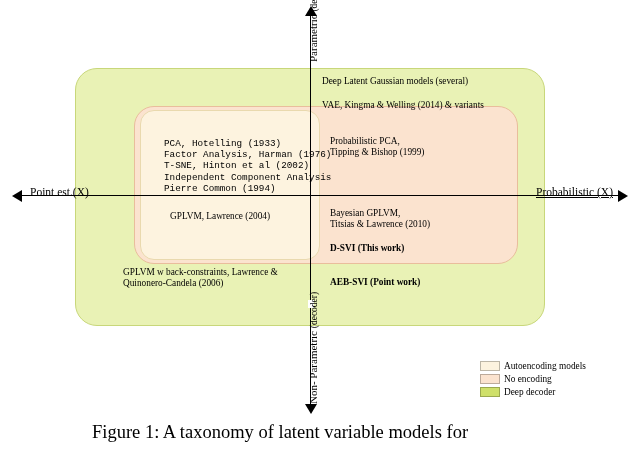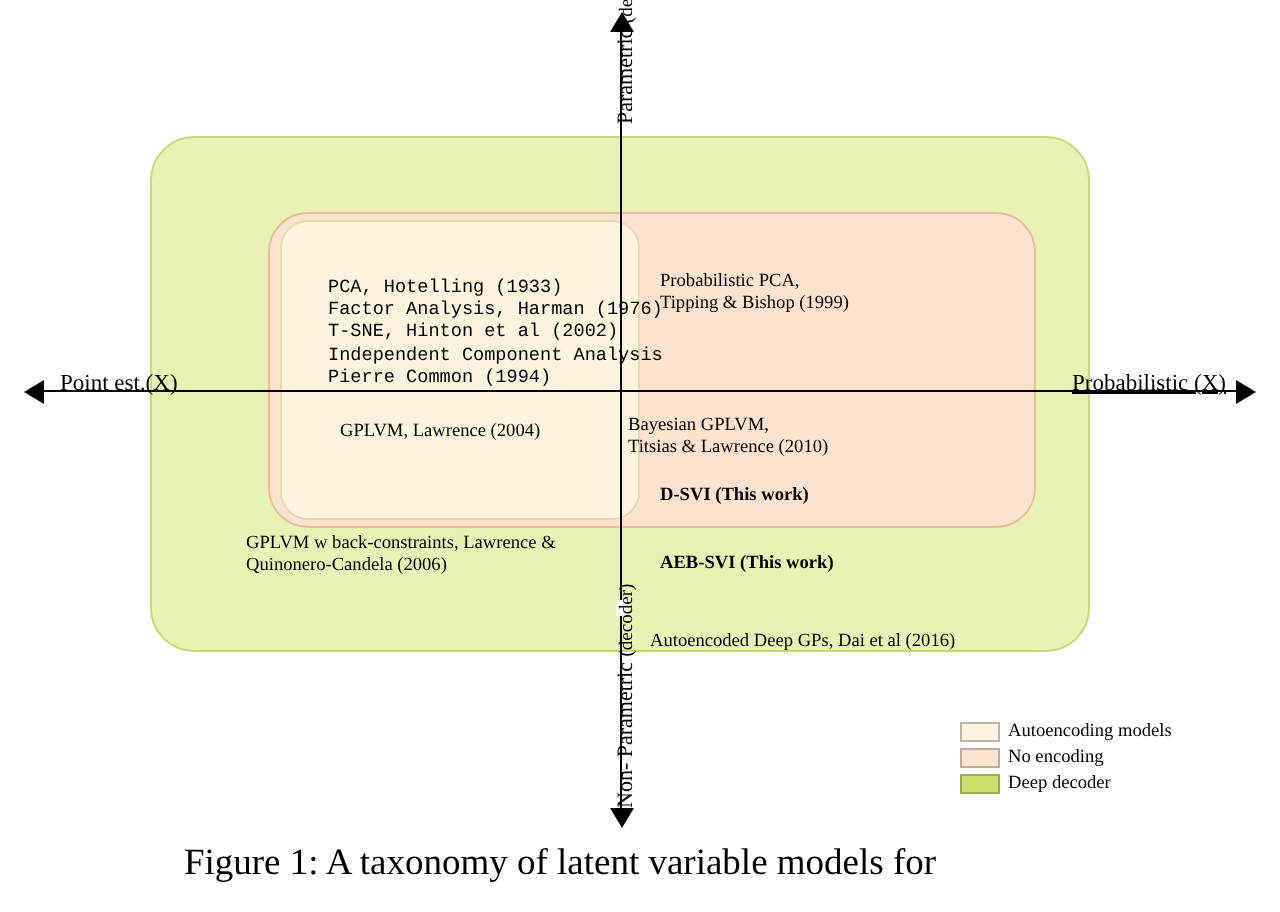--- a/index.html
+++ b/index.html
@@ -162,21 +162,21 @@
     line-height: 11.2px;
     white-space: pre-line;
   }
   .entry.bold { font-weight: bold; }
 
   #entry-dlgm      { left: 322px; top: 76px; }
   #entry-vae       { left: 322px; top: 100px; }
   #entry-ppca      { left: 330px; top: 136px; }
   #entry-classical { left: 164px; top: 138px; font-family: Liberation Mono, monospace; }
   #entry-gplvm     { left: 170px; top: 211px; }
-  #entry-bgplvm    { left: 314px; top: 208px; }
+  #entry-bgplvm    { left: 330px; top: 208px; }
   #entry-dsvi      { left: 330px; top: 243px; }
   #entry-gplvm-bc  { left: 123px; top: 267px; }
   #entry-aebsvi    { left: 330px; top: 277px; }
   #entry-adgp      { left: 325px; top: 316px; }
 
   
   #legend {
     position: absolute;
     left: 468px;
     top: 360px;
@@ -240,35 +240,36 @@
 
   <div class="vlabel" id="label-parametric">
     <span>Parametric</span>
     <span class="sub">(decoder)</span>
   </div>
   <div class="vlabel" id="label-nonparametric">
     <span>Non- Parametric</span>
     <span class="sub">(decoder)</span>
   </div>
 
+  <div class="entry" id="entry-dlgm">Deep Latent Gaussian models (several)</div>
+  <div class="entry" id="entry-vae">VAE, Kingma &amp; Welling (2014) &amp; variants</div>
   <div class="entry" id="entry-ppca">Probabilistic PCA,
 Tipping &amp; Bishop (1999)</div>
   <div class="entry" id="entry-classical">PCA, Hotelling (1933)
 Factor Analysis, Harman (1976)
 T-SNE, Hinton et al (2002)
 Independent Component Analysis
 Pierre Common (1994)</div>
   <div class="entry" id="entry-gplvm">GPLVM, Lawrence (2004)</div>
   <div class="entry" id="entry-bgplvm">Bayesian GPLVM,
 Titsias &amp; Lawrence (2010)</div>
   <div class="entry bold" id="entry-dsvi">D-SVI (This work)</div>
   <div class="entry" id="entry-gplvm-bc">GPLVM w back-constraints, Lawrence &amp;
 Quinonero-Candela (2006)</div>
-  <div class="entry bold" id="entry-aebsvi">AEB-SVI (This work)</div>
-  <div class="entry" id="entry-adgp">Autoencoded Deep GPs, Dai et al (2016)</div>
+  <div class="entry bold" id="entry-aebsvi">AEB-SVI (Point work)</div>
 
   <div id="legend">
     <div class="legend-row">
       <span class="legend-swatch" style="background:#fdf3df"></span>
       <span class="legend-text">Autoencoding models</span>
     </div>
     <div class="legend-row">
       <span class="legend-swatch" style="background:#fbe3cf"></span>
       <span class="legend-text">No encoding</span>
     </div>

